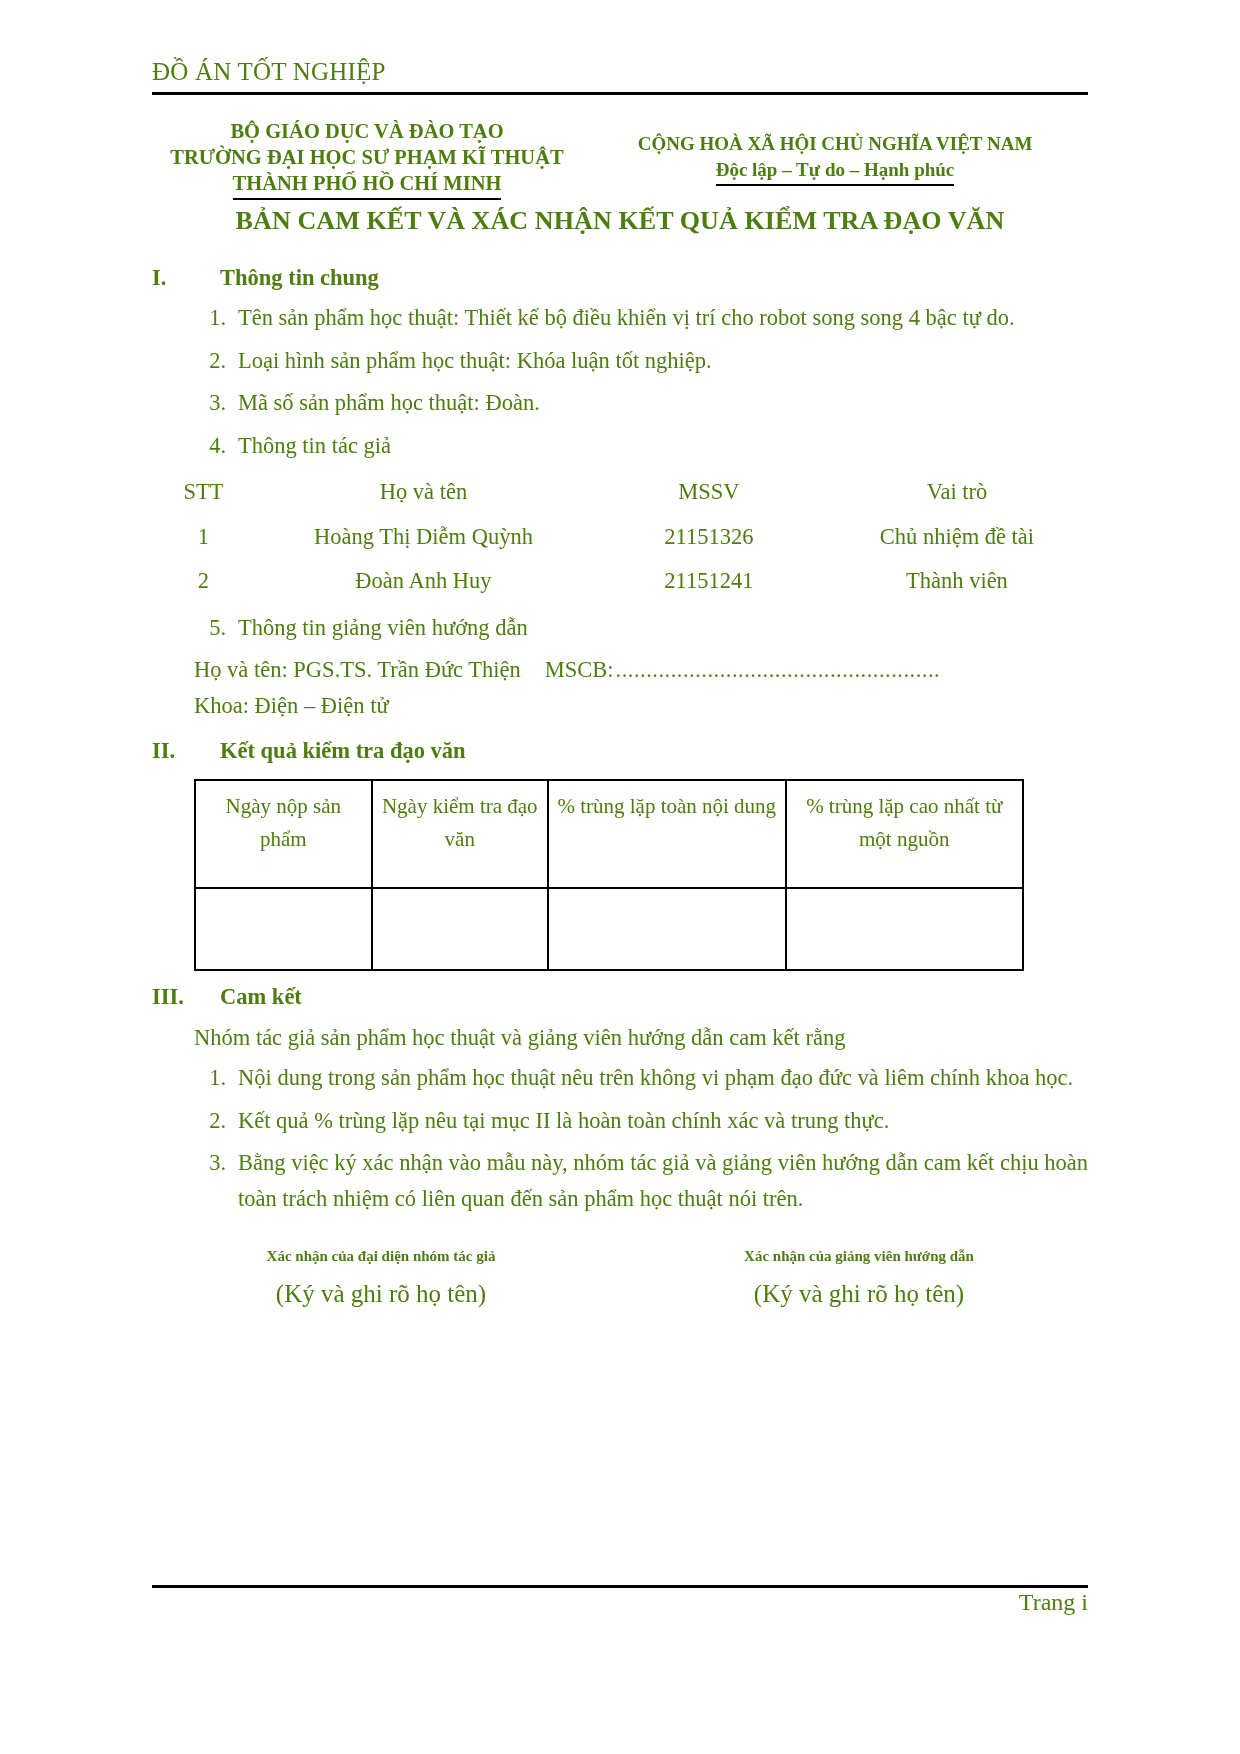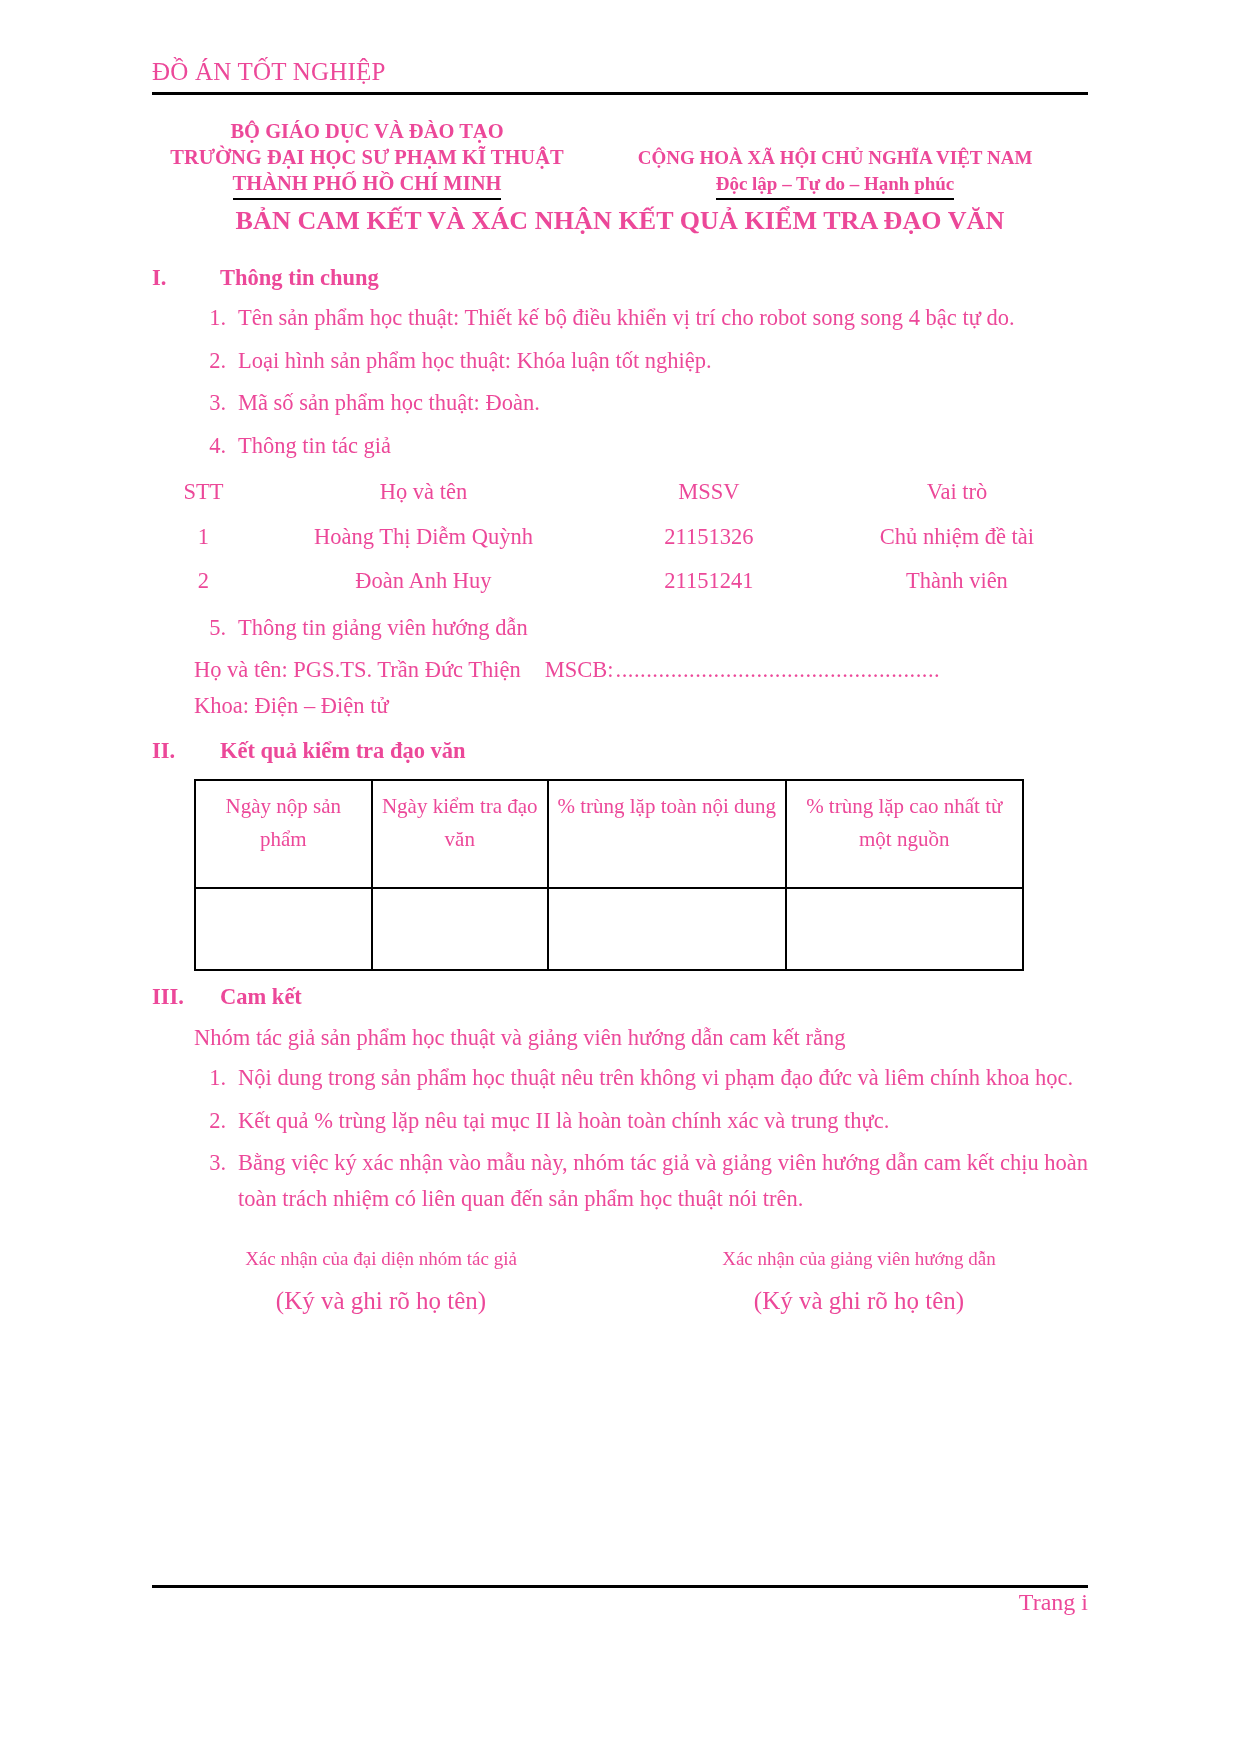--- a/index.html
+++ b/index.html
@@ -7,21 +7,21 @@
     margin: 0;
     padding: 0;
     background: #ffffff;
   }
   .page {
     position: relative;
     width: 1240px;
     height: 1754px;
     background: #ffffff;
     font-family: "Liberation Serif", "DejaVu Serif", serif;
-    color: #ec4899;
+    color: #4d7c0f;
     box-sizing: border-box;
     overflow: hidden;
   }
 
   
   .running-header {
     position: absolute;
     left: 152px;
     top: 58px;
     width: 936px;
@@ -38,21 +38,21 @@
     width: 100%;
   }
 
   
   .org-head {
     position: absolute;
     left: 152px;
     top: 118px;
     width: 936px;
     display: flex;
-    align-items: flex-end;
+    align-items: center;
   }
   .org-left {
     width: 430px;
     text-align: center;
     font-weight: bold;
     font-size: 20.5px;
     line-height: 1.28;
   }
   .org-right {
     width: 506px;
@@ -177,22 +177,22 @@
     margin-top: 26px;
     width: 936px;
   }
   .sign-col {
     flex: 1;
     text-align: center;
   }
   .sign-col.left  { padding-right: 10px; }
   .sign-col.right { padding-left: 10px; }
   .sign-title {
-    font-weight: normal;
-    font-size: 19px;
+    font-weight: bold;
+    font-size: 15px;
     white-space: nowrap;
   }
   .sign-sub {
     font-size: 25px;
     margin-top: 6px;
   }
 
   
   .footer {
     position: absolute;

